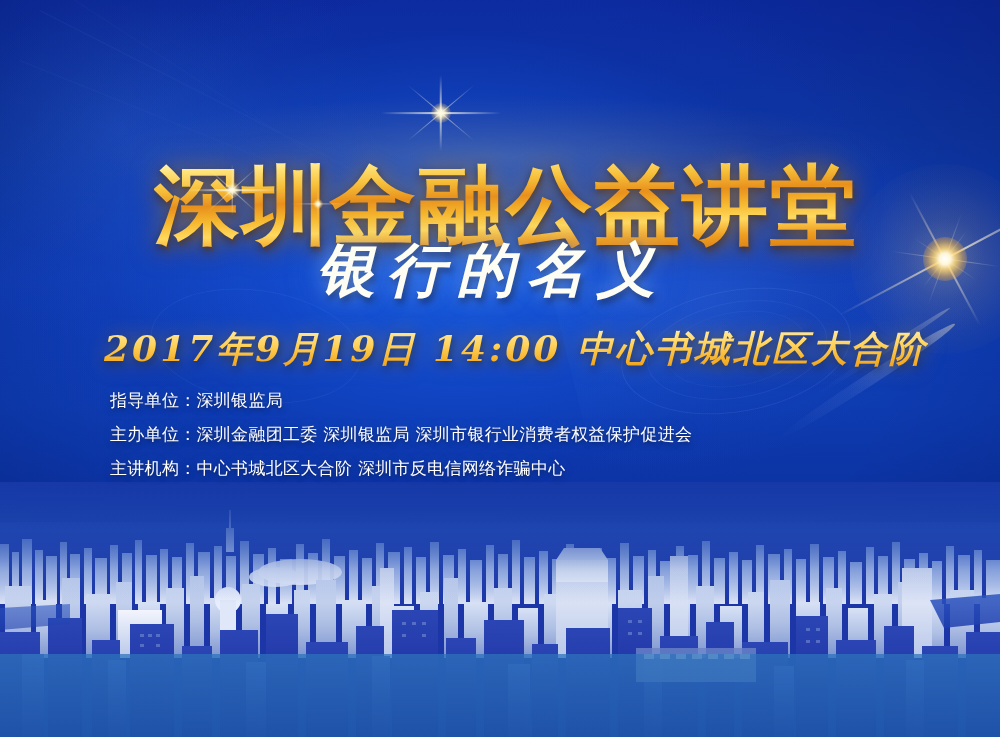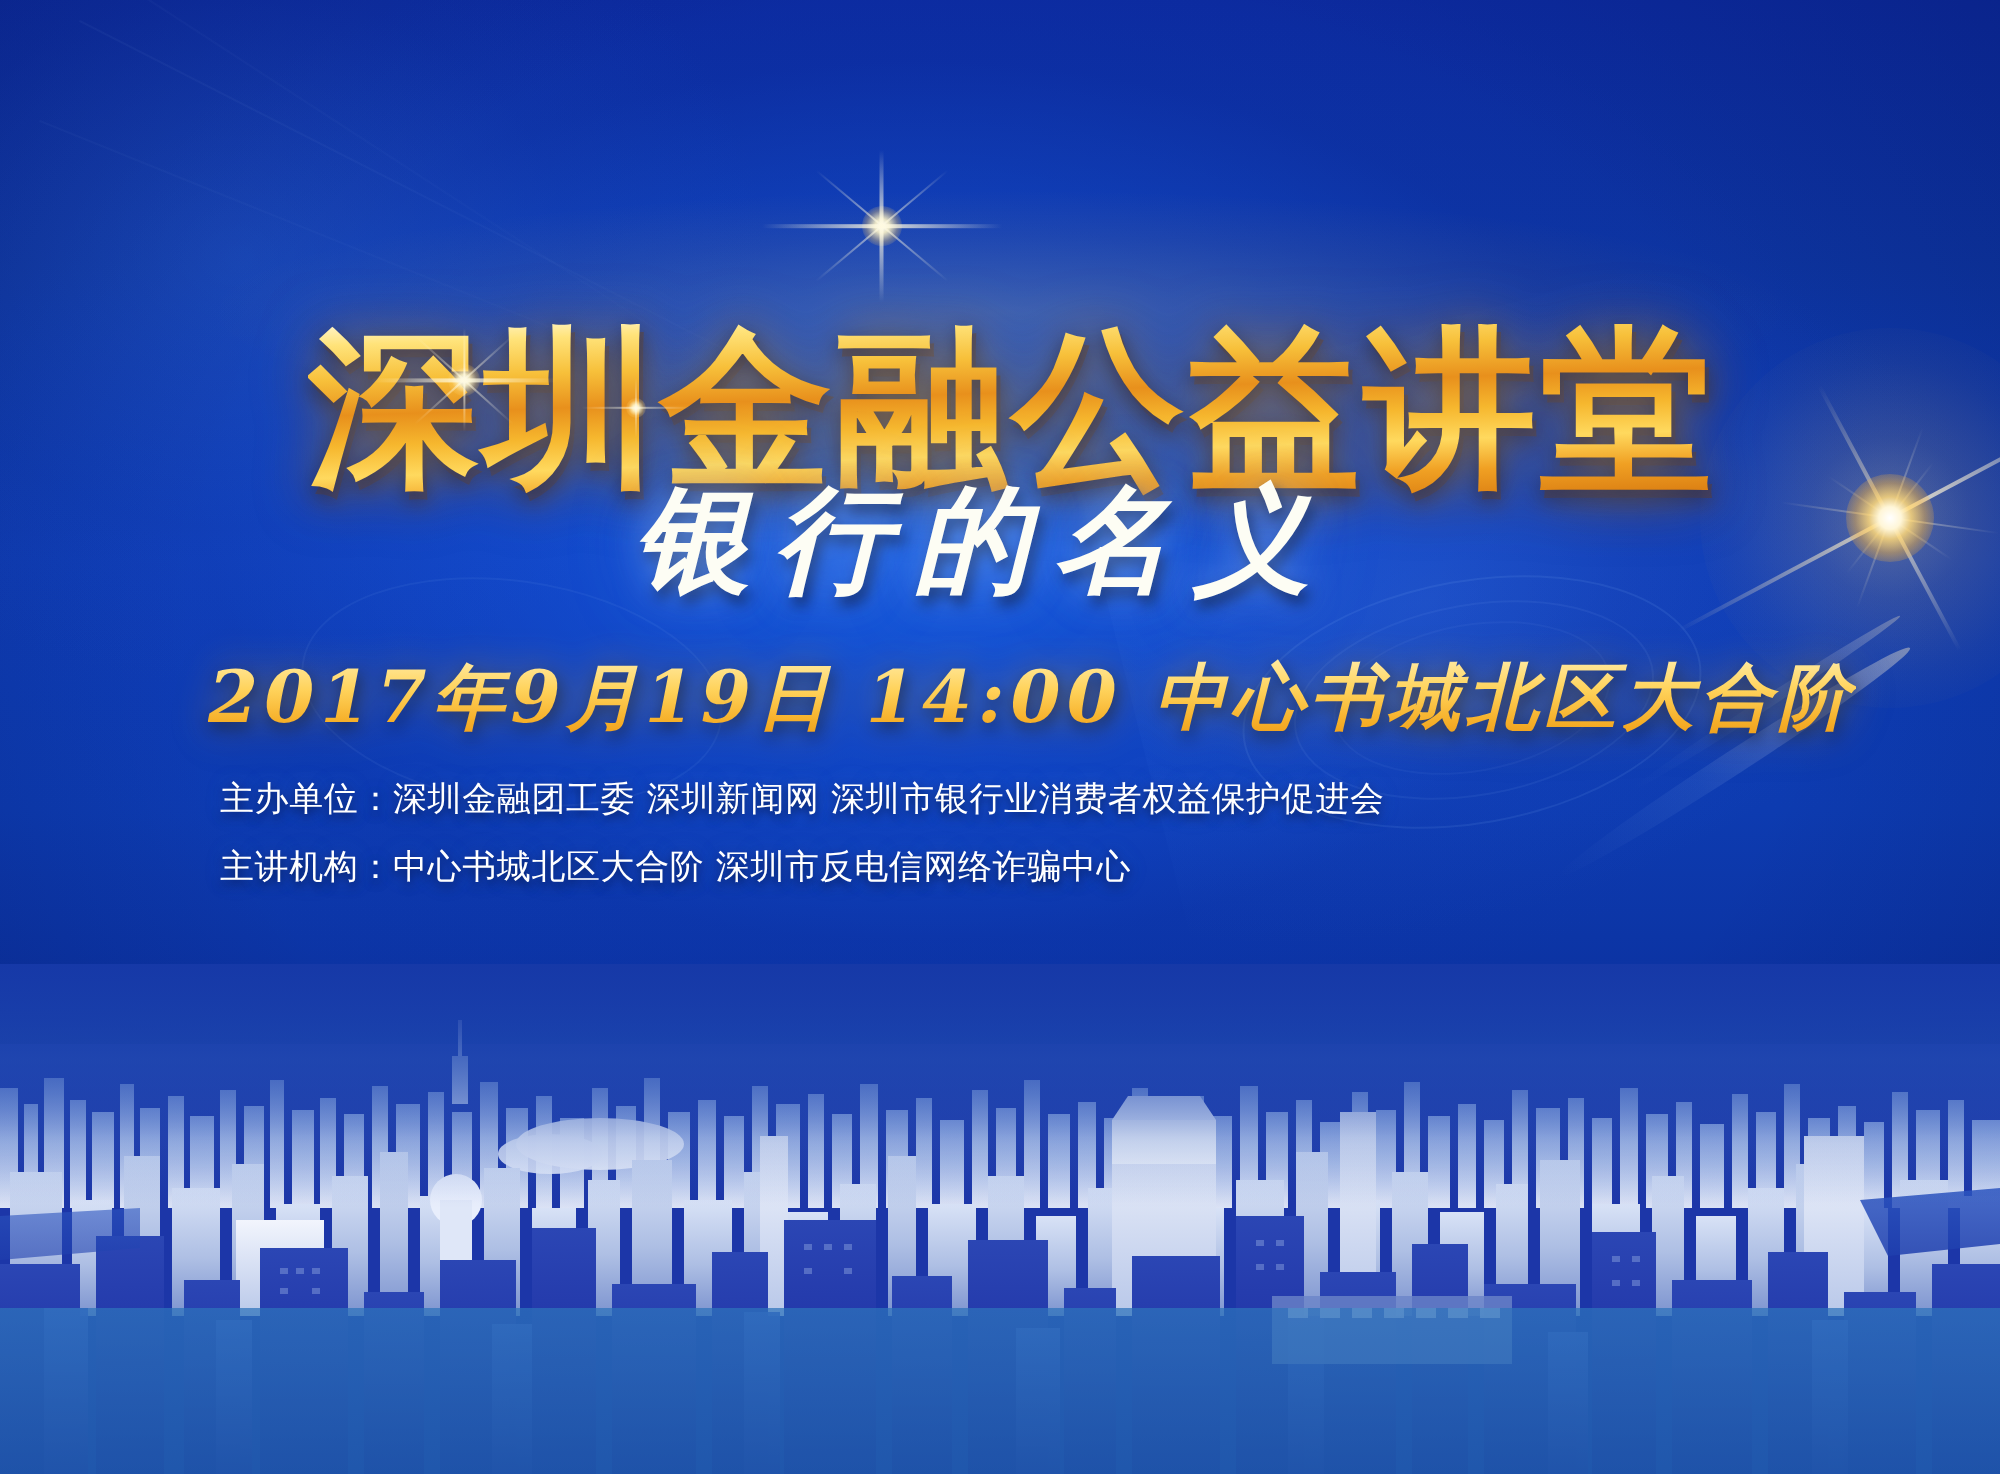--- a/index.html
+++ b/index.html
@@ -615,18 +615,19 @@
 
     <div class="subtitle-wrap">
       <div class="subtitle">银行的名义</div>
     </div>
 
     <div class="date-wrap">
       <div class="date">2017年9月19日 14:00 中心书城北区大合阶</div>
     </div>
 
     <div class="credits">
-      <div class="credit-line">主办单位：深圳金融团工委   深圳新闻网    深圳市银行业消费者权益保护促进会</div>
+      <div class="credit-line">指导单位：深圳银监局</div>
+      <div class="credit-line">主办单位：深圳金融团工委   深圳银监局    深圳市银行业消费者权益保护促进会</div>
       <div class="credit-line">主讲机构：中心书城北区大合阶 深圳市反电信网络诈骗中心</div>
     </div>
 
   </div>
 </div>
 
 </body></html>

